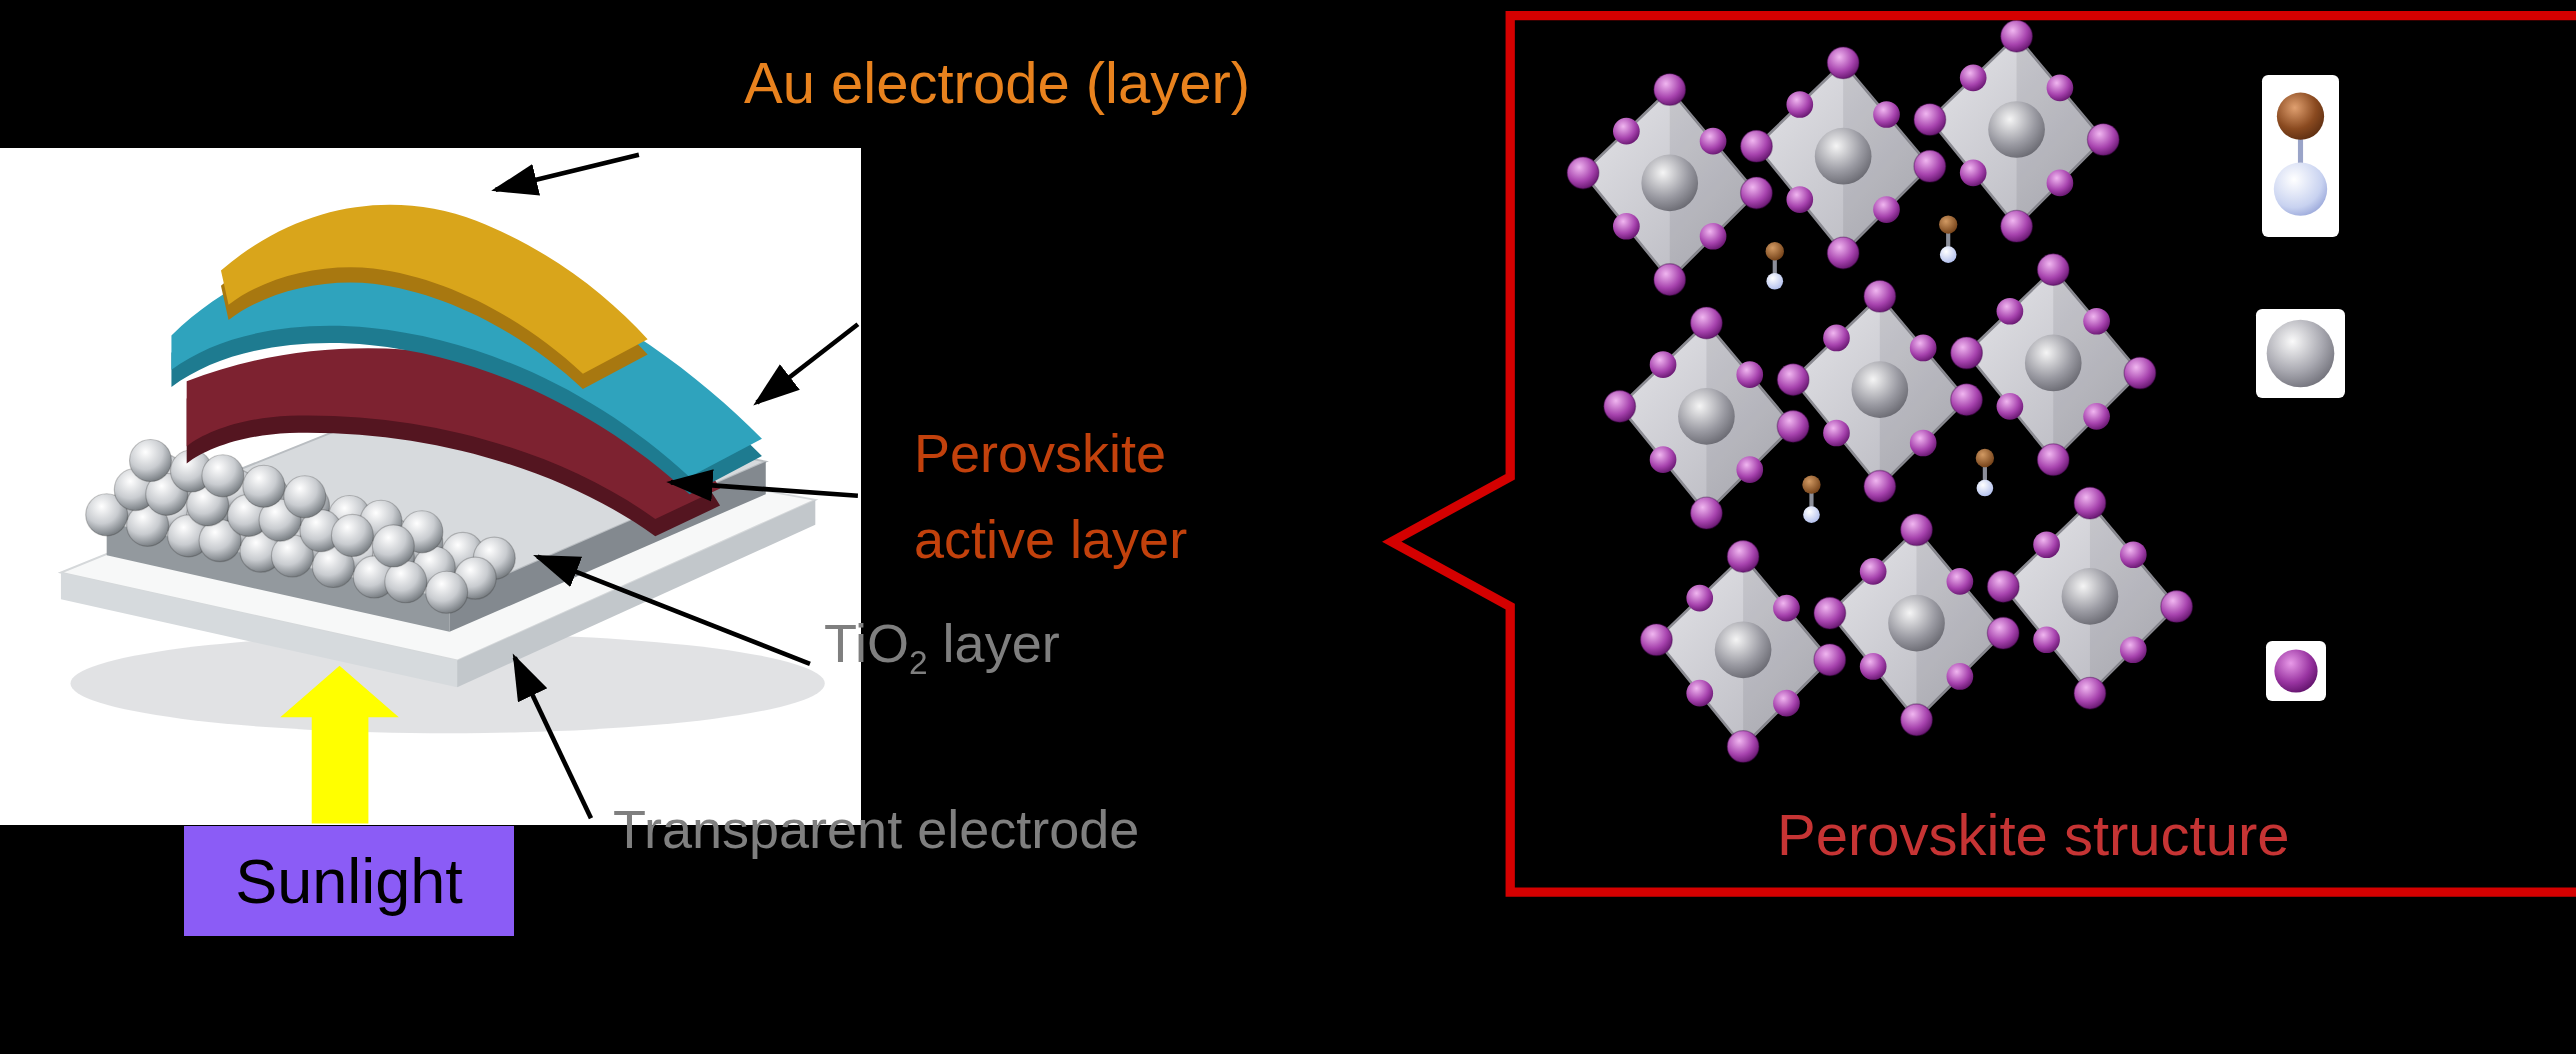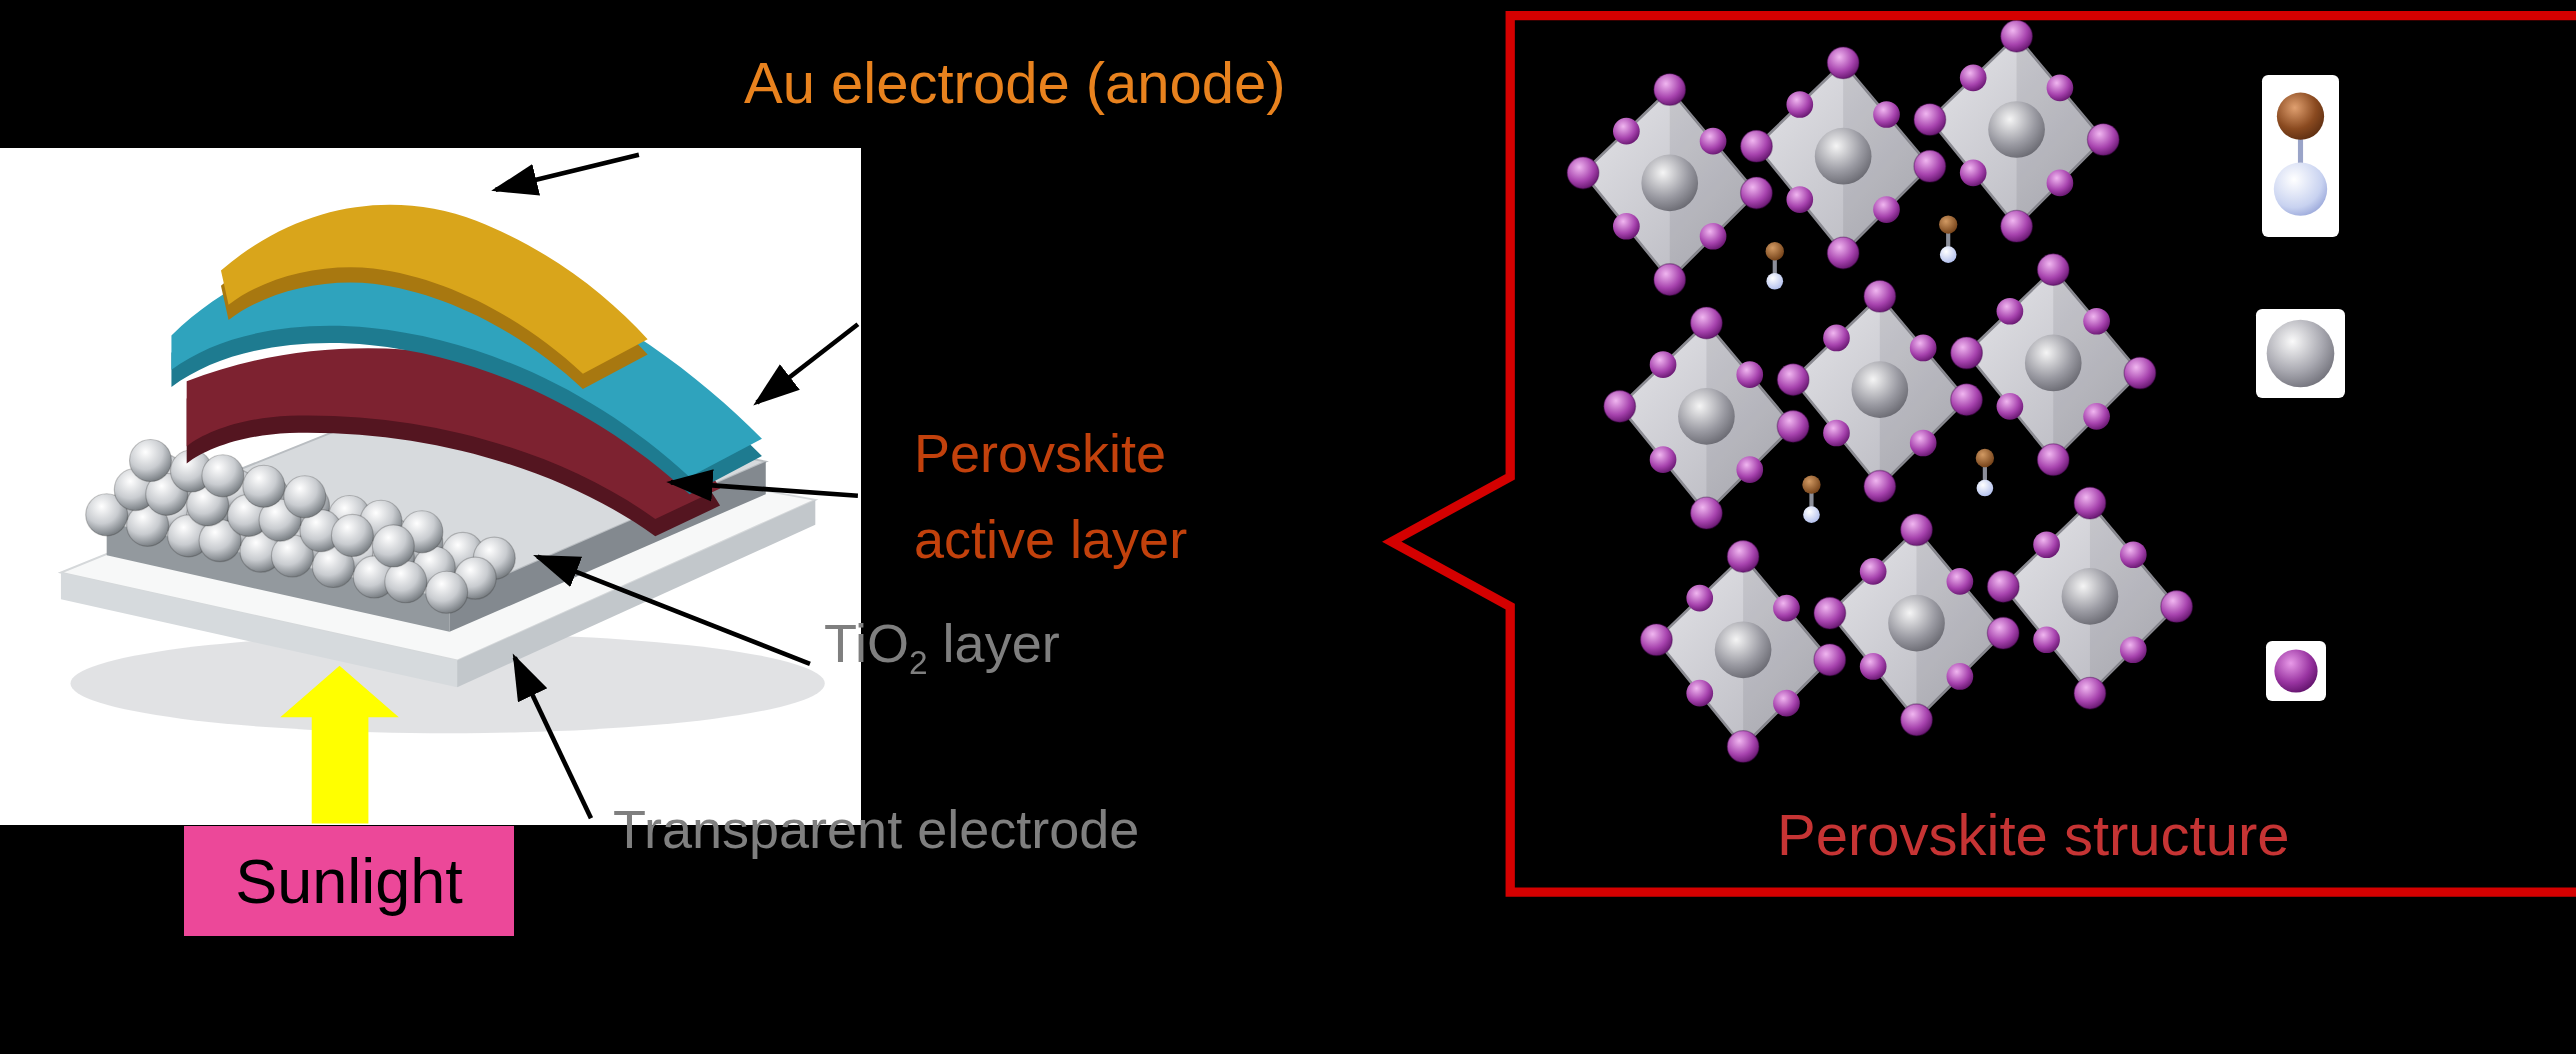--- a/index.html
+++ b/index.html
@@ -148,35 +148,35 @@
         <path d="M 90 98 C 140 50 205 42 262 62 C 318 82 366 118 400 152 L 362 172 C 314 128 254 100 194 94 C 152 90 114 98 90 116 Z" fill="#2FA3BD"></path>
       </g>
 
       <g>
         <path transform="translate(0,8)" fill="#A87810" d="M 116 64 C 158 28 208 22 250 38 C 288 53 318 76 340 100 L 306 118 C 276 90 236 68 196 63 C 168 60 138 68 120 82 Z"></path>
         <path d="M 116 64 C 158 28 208 22 250 38 C 288 53 318 76 340 100 L 306 118 C 276 90 236 68 196 63 C 168 60 138 68 120 82 Z" fill="#D9A51B"></path>
       </g>
     </svg>
   </div>
 
-  <div class="label label-au" style="color: rgb(232, 130, 30);">Au electrode (anode)</div>
+  <div class="label label-au" style="color: rgb(232, 130, 30);">Au electrode (layer)</div>
 
 
   <div class="label label-perov" style="color: #c2410c;">
     <div>Perovskite</div>
     <div>active layer</div>
   </div>
 
   <div class="label label-tio2" style="color: rgb(127, 127, 127);"><span>TiO</span><sub>2</sub><span> layer</span></div>
 
   <div class="label label-trans" style="color: rgb(127, 127, 127);">
     <div>Transparent electrode</div>
   </div>
 
-  <div class="sunlight" style="color: rgb(0, 0, 0); background-color: #ec4899;">Sunlight</div>
+  <div class="sunlight" style="color: rgb(0, 0, 0); background-color: #8b5cf6;">Sunlight</div>
 
   <div class="crystal-wrap">
     <svg id="crystal" viewBox="0 0 400 491" preserveAspectRatio="xMidYMid meet">
       <defs>
         <linearGradient id="octaGrad" x1="0" y1="0" x2="1" y2="1">
           <stop offset="0%" stop-color="#e5e5e9"></stop>
           <stop offset="100%" stop-color="#b2b2ba"></stop>
         </linearGradient>
         <radialGradient id="graySph" cx="38%" cy="32%" r="75%">
           <stop offset="0%" stop-color="#f5f5f5"></stop>

